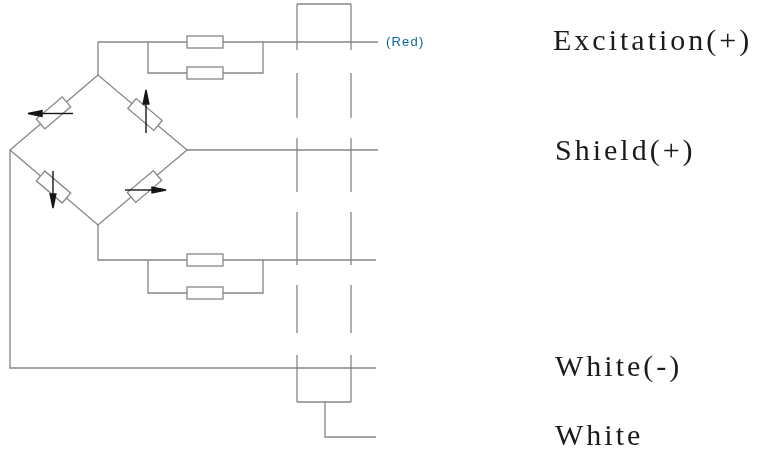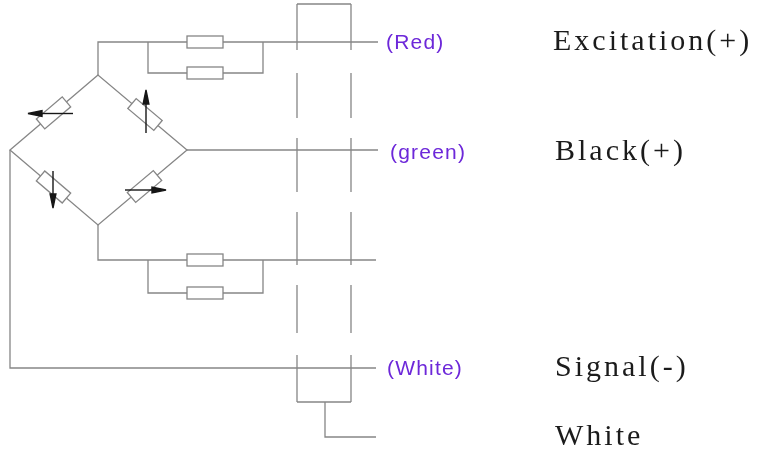--- a/index.html
+++ b/index.html
@@ -4,21 +4,21 @@
 <style>
   html,body { margin:0; padding:0; background:#ffffff; }
   .stage {
     position:relative; width:769px; height:453px; background:#ffffff;
     overflow:hidden; font-family:"Liberation Sans", sans-serif;
   }
   .stage svg { position:absolute; left:0; top:0; }
   .label { position:absolute; transform:translateY(-52%); white-space:nowrap; }
   .color-label {
     font-family:"Liberation Sans", sans-serif;
-    font-size:21px; letter-spacing:1.2px; color:#6d28d9; font-weight:400;
+    font-size:13px; letter-spacing:1.2px; color:#0369a1; font-weight:400;
   }
   .fn-label {
     font-family:"Liberation Serif", serif;
     font-size:30px; letter-spacing:3px; color:#1b1b1b; font-weight:400;
   }
 </style>
 </head>
 <body>
 
 <div class="stage">
@@ -92,20 +92,18 @@
         <polygon points="53,208 50.1,194 55.9,194"></polygon>
       </g>
       <g>
         <line x1="125" y1="190" x2="153" y2="190"></line>
         <polygon points="166,190 152,187.1 152,192.9"></polygon>
       </g>
     </g>
   </svg>
 
   <div class="label color-label" style="left:386px; top:42px">(Red)</div>
-  <div class="label color-label" style="left:390px; top:152px">(green)</div>
-  <div class="label color-label" style="left:387px; top:368px">(White)</div>
 
   <div class="label fn-label" style="left:553px; top:41px">Excitation(+)</div>
-  <div class="label fn-label" style="left:555px; top:151px">Black(+)</div>
-  <div class="label fn-label" style="left:555px; top:367px">Signal(-)</div>
+  <div class="label fn-label" style="left:555px; top:151px">Shield(+)</div>
+  <div class="label fn-label" style="left:555px; top:367px">White(-)</div>
   <div class="label fn-label" style="left:555px; top:436px">White</div>
 </div>
 
 </body></html>

